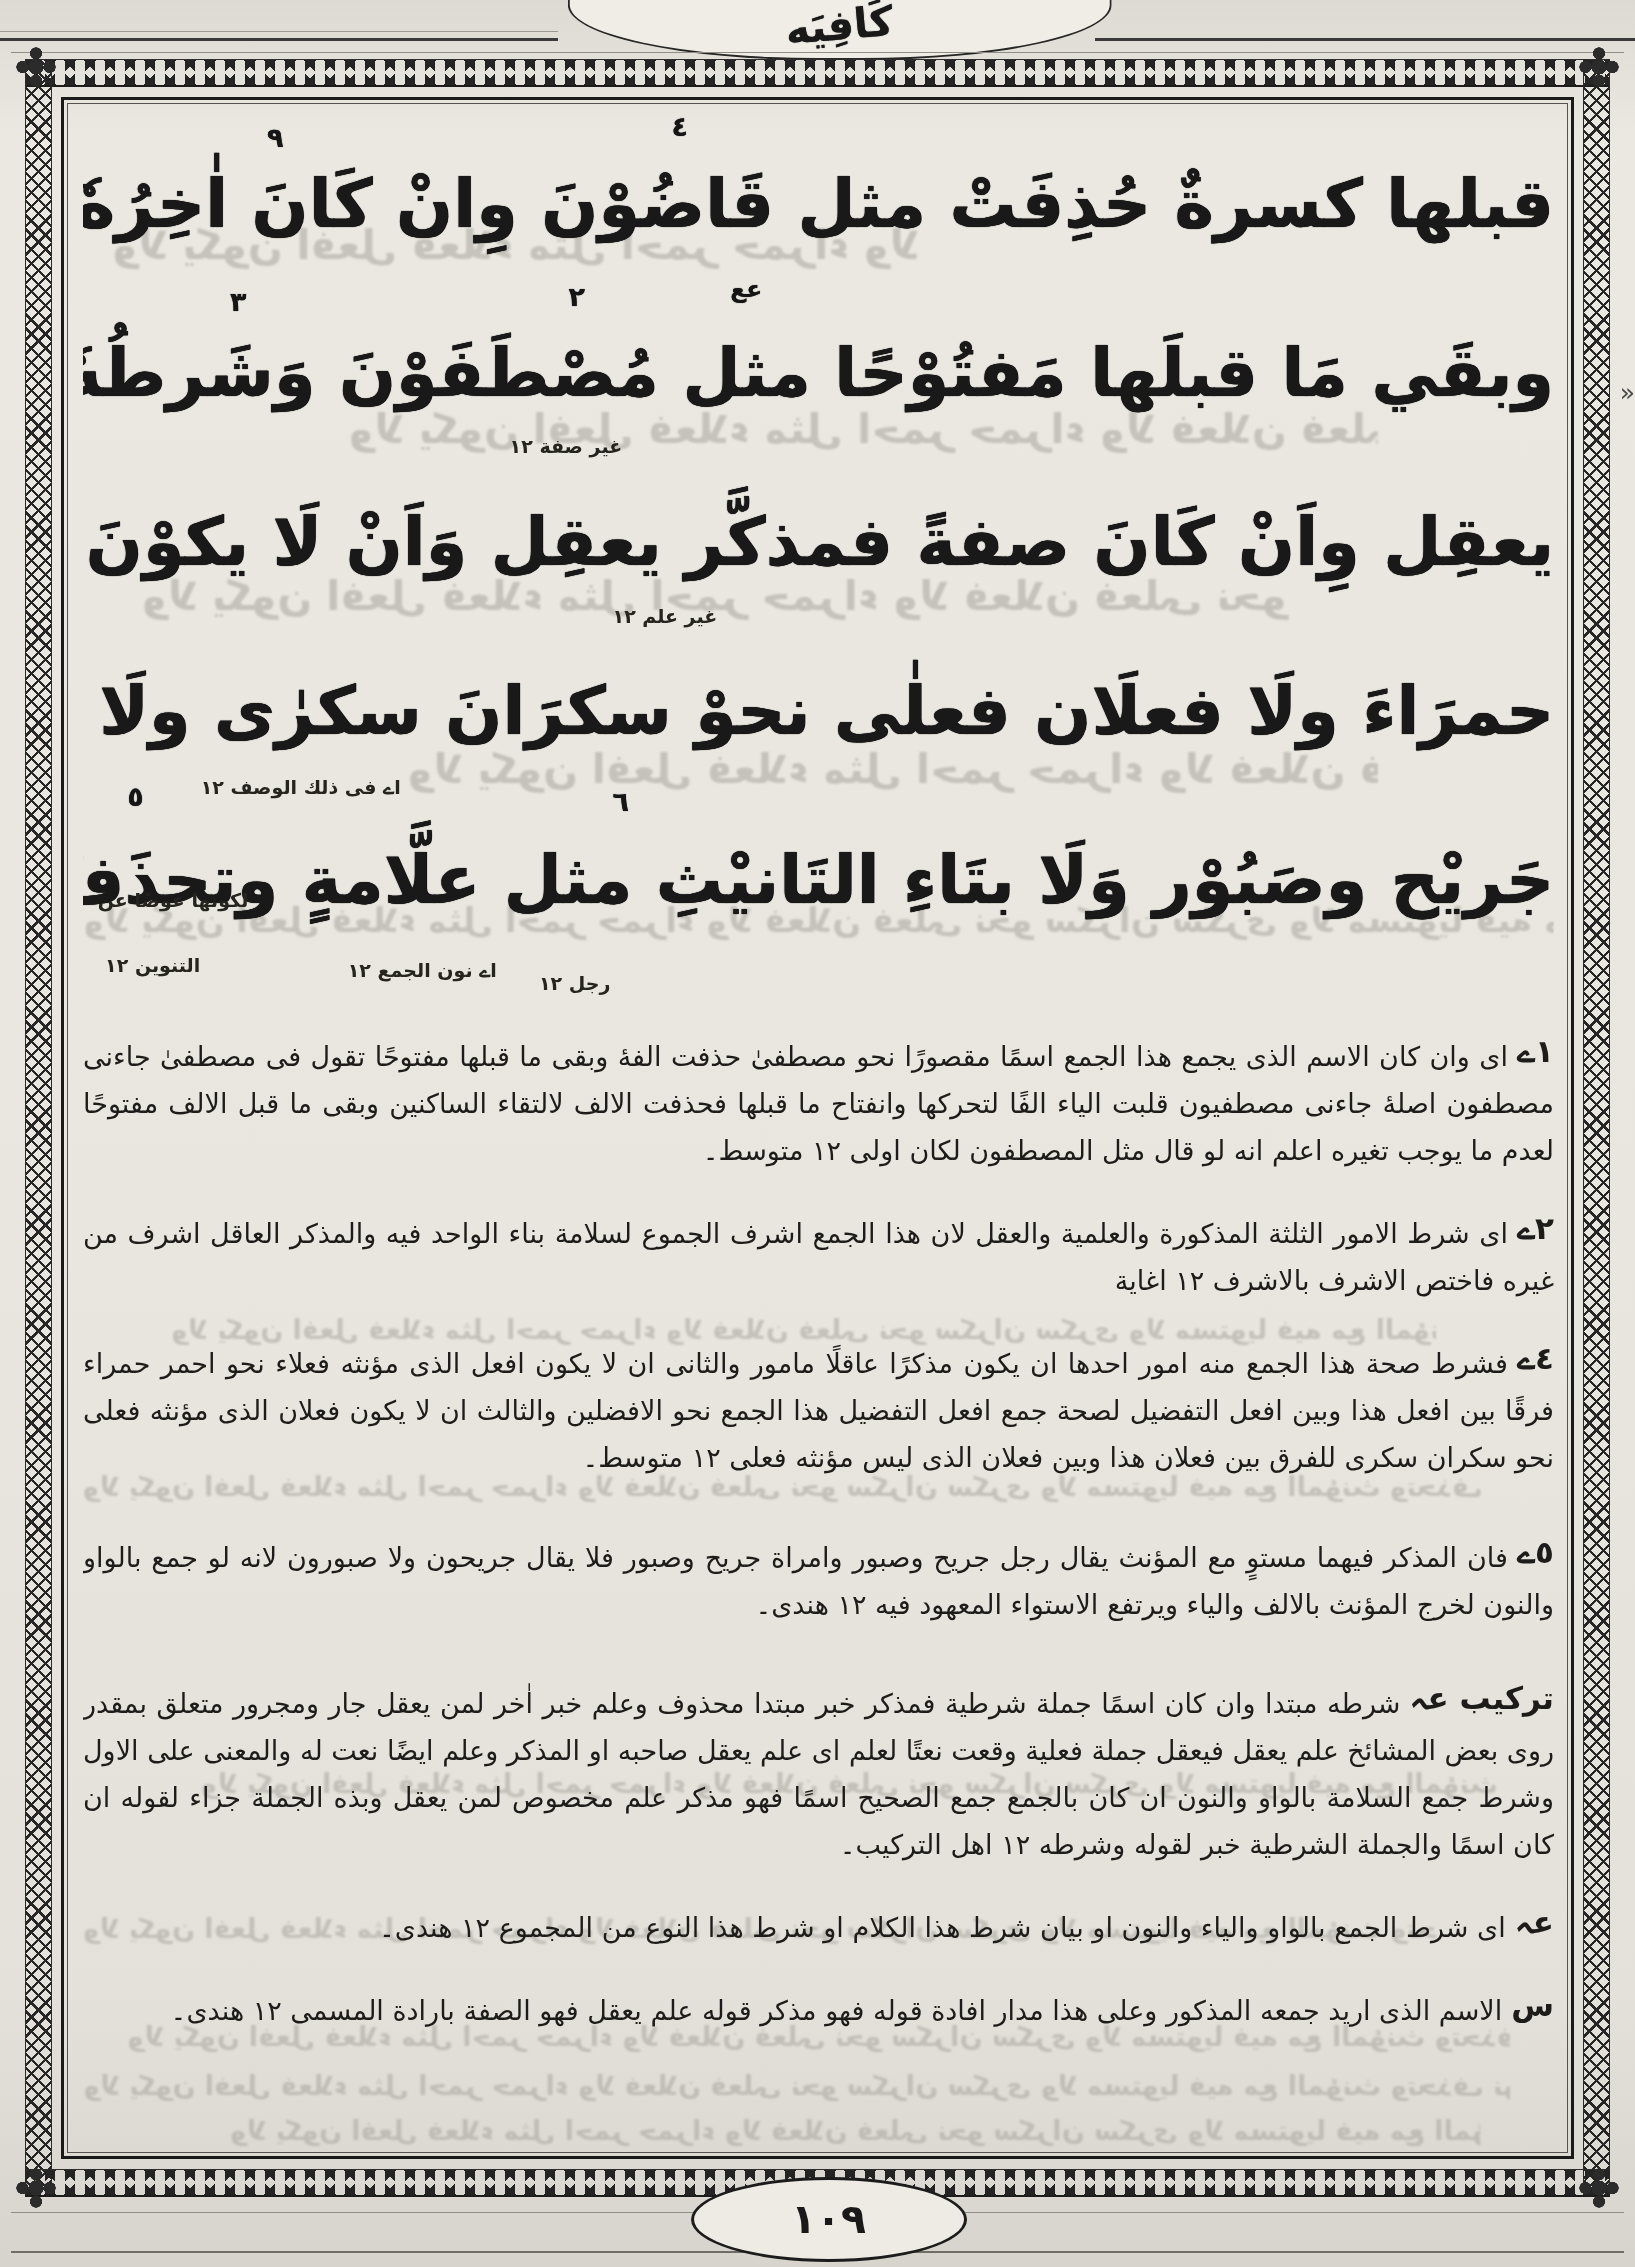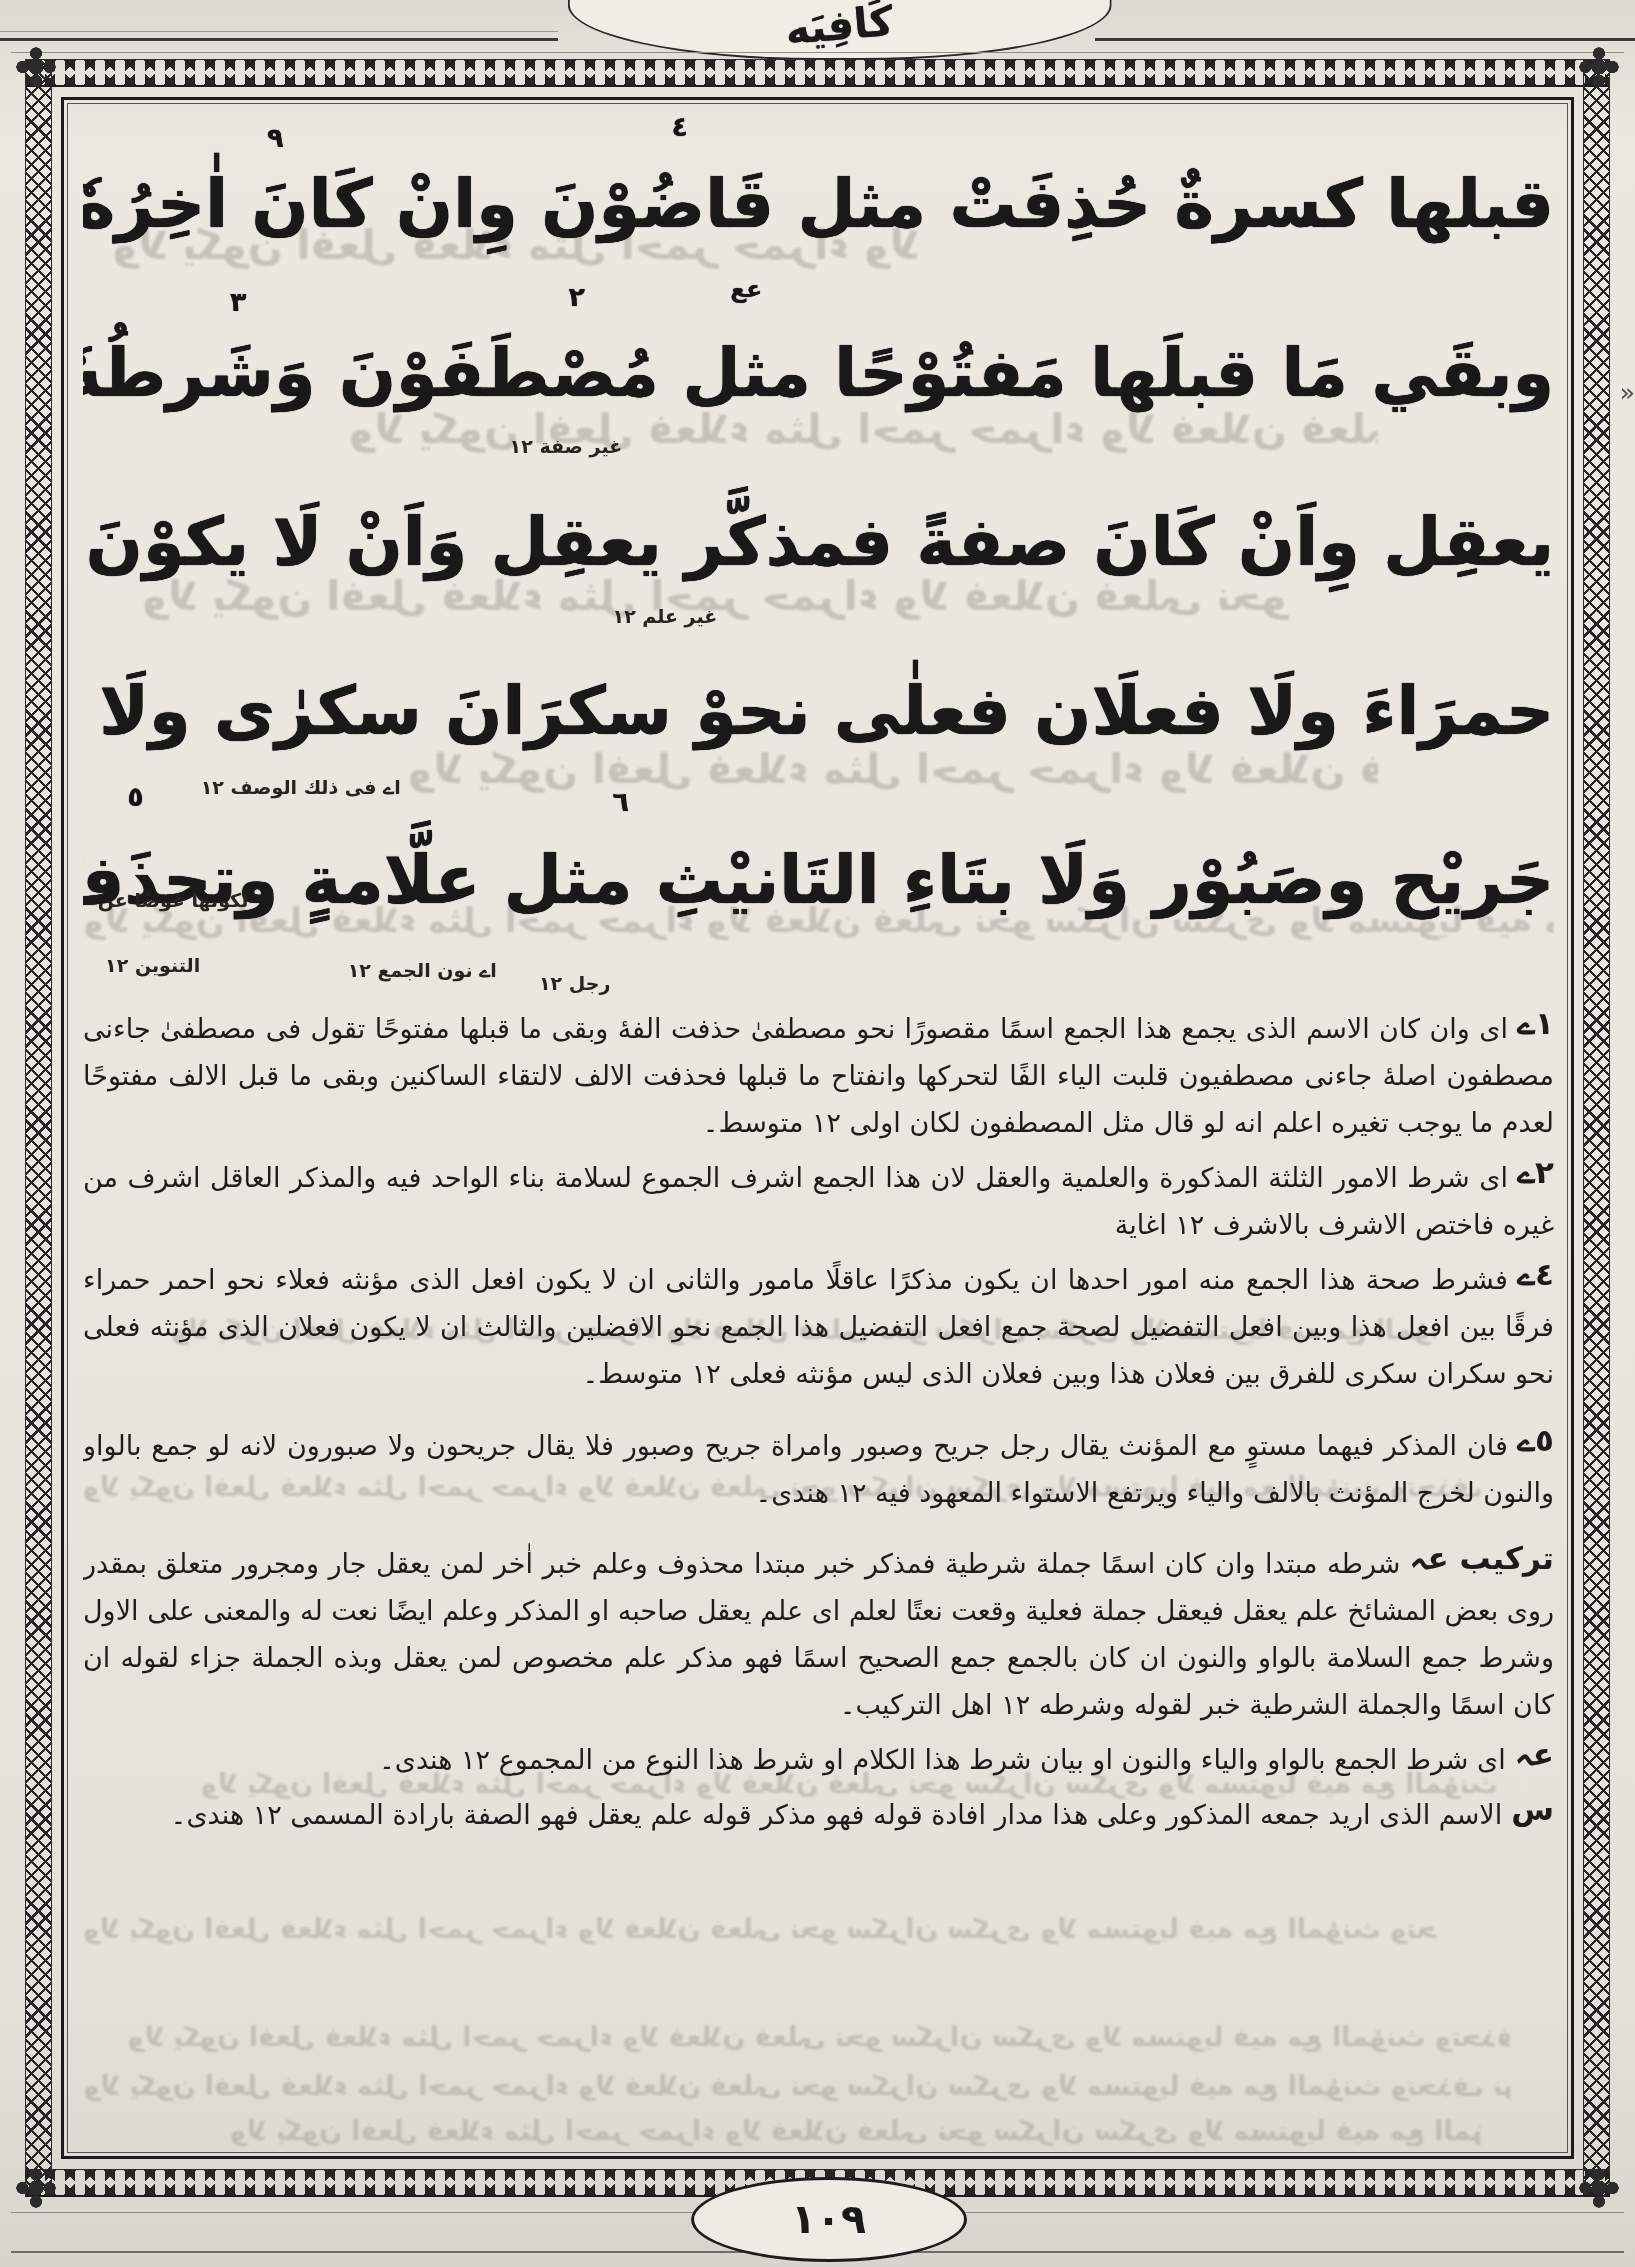--- a/index.html
+++ b/index.html
@@ -101,21 +101,21 @@
   
   .commentary{
     position:relative;margin-top:23.4px;
     font-size:27px;line-height:47px;
     text-align:justify;color:#1d1c1a;
   }
   .commentary p{margin:0 0 7.2px 0;}
   .commentary p.sp{margin-top:23.4px;}
   .marker{
     font-weight:bold;font-size:31px;padding-left:9px;
-    display:inline-block;transform:translateY(-3.6px);
+    display:inline-block;transform:translateY(-3.6px);margin-top:28px;
   }
   
   .ghost{
     position:absolute;color:#a7a59c;opacity:.55;filter:blur(1.2px);
     transform:scaleX(-1);font-weight:bold;white-space:nowrap;overflow:hidden;
     pointer-events:none;direction:rtl;
   }
   .gh-m{font-size:41px;}
   .gh-s{font-size:27px;}
   .gh1{top:106px;left:2%;width:55%;}

